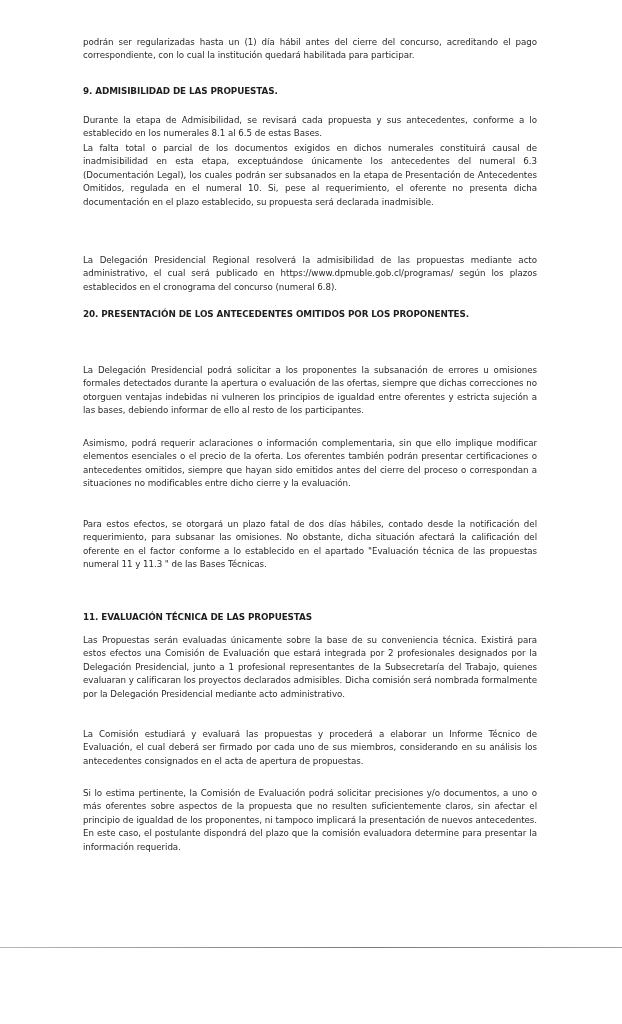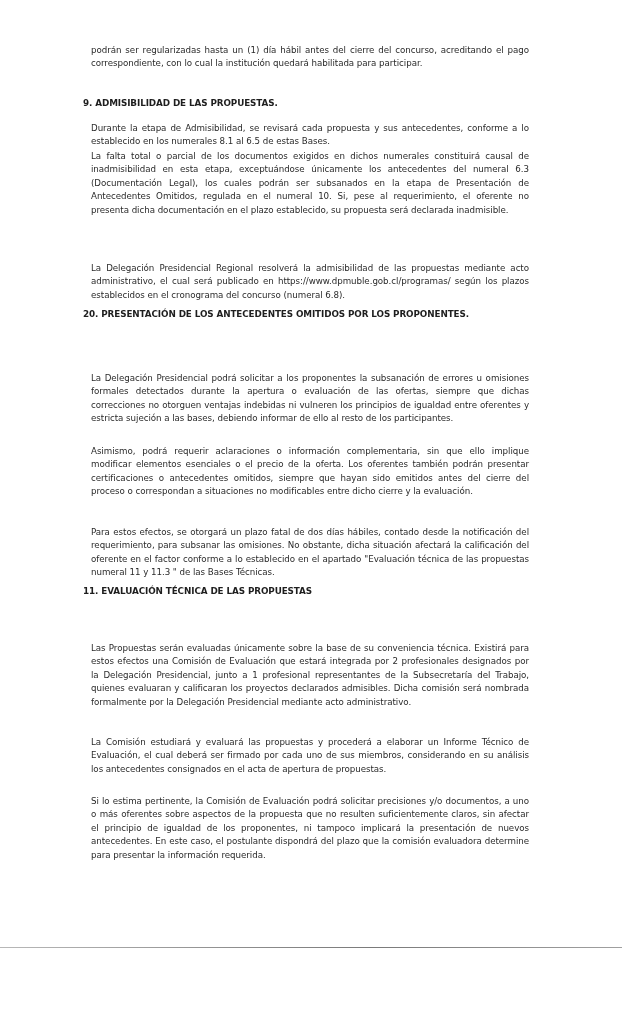--- a/index.html
+++ b/index.html
@@ -20,21 +20,21 @@
     left: 83px;
     top: 0;
     width: 454px;
   }
   .block {
     position: absolute;
     left: 0;
     width: 454px;
   }
   p.body-text {
-    margin: 8px;
+    margin: 0;
     font-size: 8.7px;
     line-height: 13.4px;
     text-align: justify;
     letter-spacing: -0.05px;
   }
   h2.section-heading {
     margin: 0;
     font-size: 8.8px;
     line-height: 13px;
     font-weight: bold;
@@ -52,21 +52,21 @@
 </style>
 </head>
 <body>
 
 <div class="page">
 
   <div class="block" style="top:36px">
     <p class="body-text">podrán ser regularizadas hasta un (1) día hábil antes del cierre del concurso, acreditando el pago correspondiente, con lo cual la institución quedará habilitada para participar.</p>
   </div>
 
-  <div class="block" style="top:97px">
+  <div class="block" style="top:85px">
     <h2 class="section-heading">9. ADMISIBILIDAD DE LAS PROPUESTAS.</h2>
   </div>
 
   <div class="block" style="top:114px">
     <p class="body-text">Durante la etapa de Admisibilidad, se revisará cada propuesta y sus antecedentes, conforme a lo establecido en los numerales 8.1 al 6.5 de estas Bases.</p>
   </div>
 
   <div class="block" style="top:142px">
     <p class="body-text">La falta total o parcial de los documentos exigidos en dichos numerales constituirá causal de inadmisibilidad en esta etapa, exceptuándose únicamente los antecedentes del numeral 6.3 (Documentación Legal), los cuales podrán ser subsanados en la etapa de Presentación de Antecedentes Omitidos, regulada en el numeral 10. Si, pese al requerimiento, el oferente no presenta dicha documentación en el plazo establecido, su propuesta será declarada inadmisible.</p>
   </div>
@@ -84,21 +84,21 @@
   </div>
 
   <div class="block" style="top:437px">
     <p class="body-text">Asimismo, podrá requerir aclaraciones o información complementaria, sin que ello implique modificar elementos esenciales o el precio de la oferta. Los oferentes también podrán presentar certificaciones o antecedentes omitidos, siempre que hayan sido emitidos antes del cierre del proceso o correspondan a situaciones no modificables entre dicho cierre y la evaluación.</p>
   </div>
 
   <div class="block" style="top:518px">
     <p class="body-text">Para estos efectos, se otorgará un plazo fatal de dos días hábiles, contado desde la notificación del requerimiento, para subsanar las omisiones. No obstante, dicha situación afectará la calificación del oferente en el factor  conforme a lo establecido en el apartado "Evaluación técnica de las propuestas numeral 11 y 11.3 " de las Bases Técnicas.</p>
   </div>
 
-  <div class="block" style="top:585px">
+  <div class="block" style="top:611px">
     <h2 class="section-heading">11. EVALUACIÓN TÉCNICA DE LAS PROPUESTAS</h2>
   </div>
 
   <div class="block" style="top:634px">
     <p class="body-text">Las Propuestas serán evaluadas únicamente sobre la base de su conveniencia técnica. Existirá para estos efectos una Comisión de Evaluación que estará integrada por 2 profesionales designados por la Delegación Presidencial, junto a 1 profesional representantes de la Subsecretaría del Trabajo, quienes evaluaran y calificaran los proyectos declarados admisibles. Dicha comisión será nombrada formalmente por la Delegación Presidencial mediante acto administrativo.</p>
   </div>
 
   <div class="block" style="top:728px">
     <p class="body-text">La Comisión estudiará y evaluará las propuestas y procederá a elaborar un Informe Técnico de Evaluación, el cual deberá ser firmado por cada uno de sus miembros, considerando en su análisis los antecedentes consignados en el acta de apertura de propuestas.</p>
   </div>

